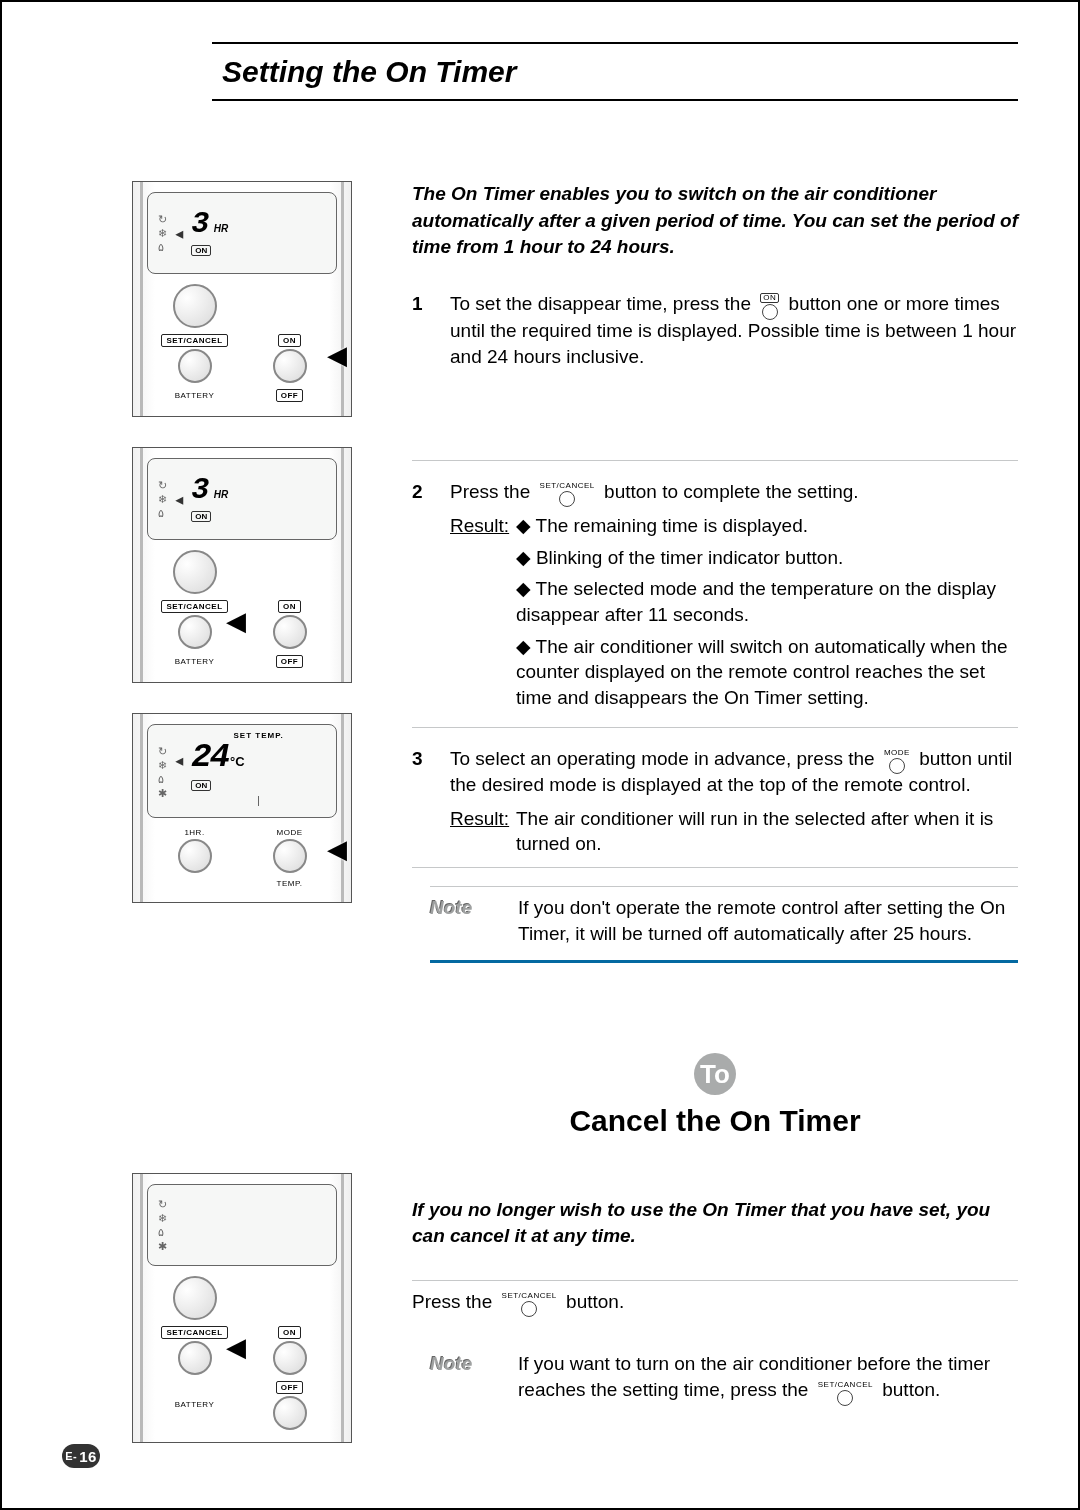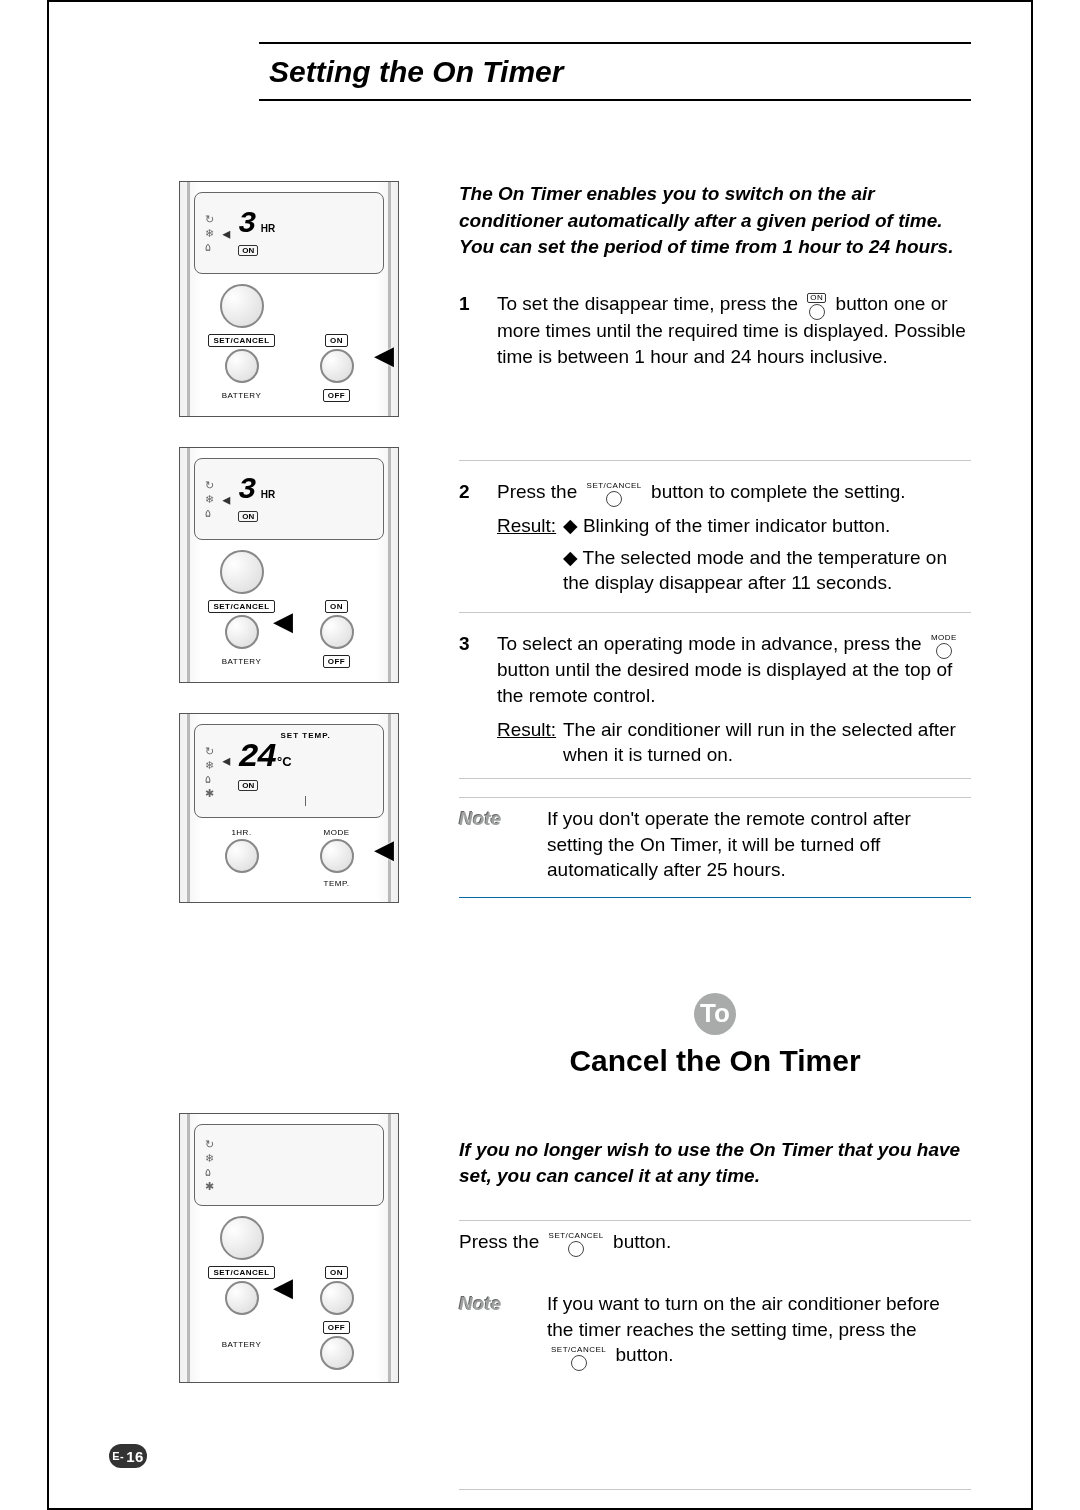--- a/index.html
+++ b/index.html
@@ -3,21 +3,21 @@
 <meta charset="utf-8">
 <style>
   html, body {
     margin: 0;
     padding: 0;
     background: #ffffff;
     font-family: Arial, Helvetica, sans-serif;
     color: #000;
   }
   .page {
-    width: 986px;
+    width: 1080px;
     height: 1510px;
     position: relative;
     box-sizing: border-box;
     padding: 40px 60px 40px 60px;
     border: 2px solid #000;
     margin: 0 auto;
     background: #fff;
   }
   
   .title-bar {
@@ -107,20 +107,21 @@
     font-weight: bold;
     font-size: 30px;
     line-height: 1;
     letter-spacing: -2px;
   }
   .hr {
     font-size: 10px;
     font-weight: bold;
     line-height: 1;
     margin-left: 2px;
+    font-style: italic;
   }
   .badge-on {
     display: inline-block;
     border: 1px solid #333;
     font-size: 8px;
     padding: 0 3px;
     border-radius: 2px;
     font-weight: bold;
   }
   .settemp-label {
@@ -219,21 +220,21 @@
   }
   .bullets li { margin-bottom: 6px; }
 
   .note-row {
     display: flex;
     gap: 18px;
     padding-top: 8px;
     padding-bottom: 14px;
   }
   .note-row.tborder { border-top: 1px solid #c6c8c9; }
-  .note-row.bborder { border-bottom: 1px solid #0369a1; }
+  .note-row.bborder { border-bottom: 3px solid #0369a1; margin-left: 18px; }
   .note-label {
     font-style: italic;
     font-weight: bold;
     flex: 0 0 70px;
     color: #9fa1a1;
     text-shadow: 1px 1px 0 #fff, -1px -1px 0 #666;
   }
   .note-body { flex: 1; }
 
   .inline-btn {
@@ -479,22 +480,24 @@
           <span>Press the </span>
           <span class="inline-btn">
             <span class="tiny-label">SET/CANCEL</span>
             <span class="tiny-btn"></span>
           </span>
           <span> button to complete the setting.</span>
           <div class="result-row">
             <div class="result-label">Result:</div>
             <div class="result-body">
               <ul class="bullets">
+                <li>The remaining time is displayed.</li>
                 <li>Blinking of the timer indicator button.</li>
                 <li>The selected mode and the temperature on the display disappear after 11 seconds.</li>
+                <li>The air conditioner will switch on automatically when the counter displayed on the remote control reaches the set time and disappears the On Timer setting.</li>
               </ul>
             </div>
           </div>
         </div>
       </div>
 
       <div class="step">
         <div class="num">3</div>
         <div class="step-body">
           <span>To select an operating mode in advance, press the </span>

